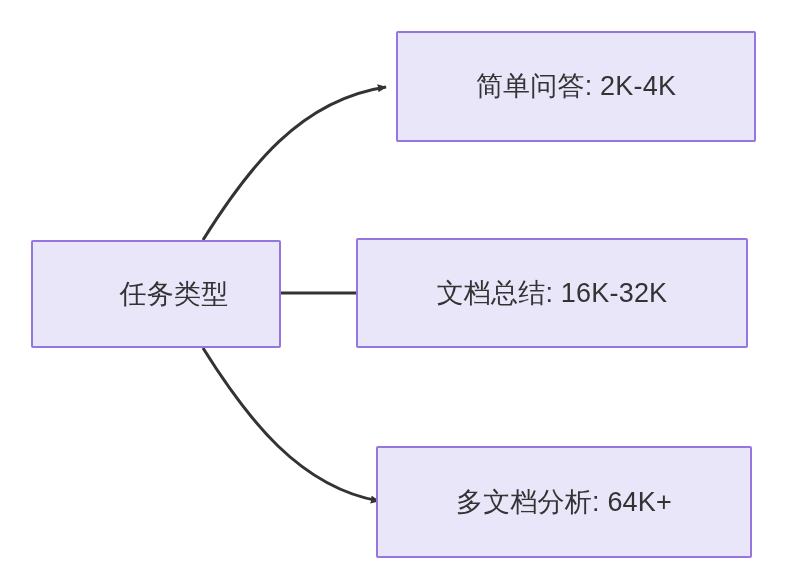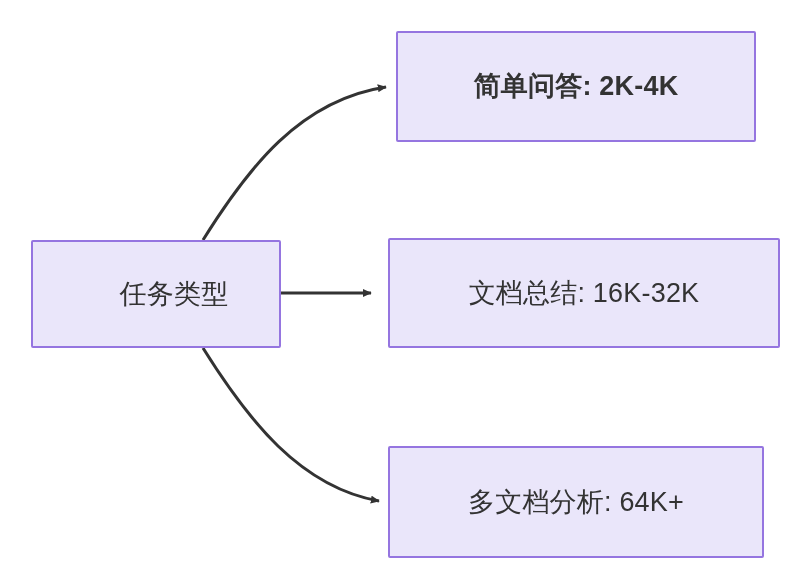--- a/index.html
+++ b/index.html
@@ -52,30 +52,29 @@
     top: 240px;
     width: 250px;
     height: 108px;
     padding-left: 36px;
   }
   #node-simple-qa {
     left: 396px;
     top: 31px;
     width: 360px;
     height: 111px;
-    font-weight: bold;
   }
   #node-doc-summary {
-    left: 388px;
+    left: 356px;
     top: 238px;
     width: 392px;
     height: 110px;
   }
   #node-multi-doc {
-    left: 388px;
+    left: 376px;
     top: 446px;
     width: 376px;
     height: 112px;
   }
 </style>
 </head>
 <body>
 
 <div id="diagram-canvas">
 

